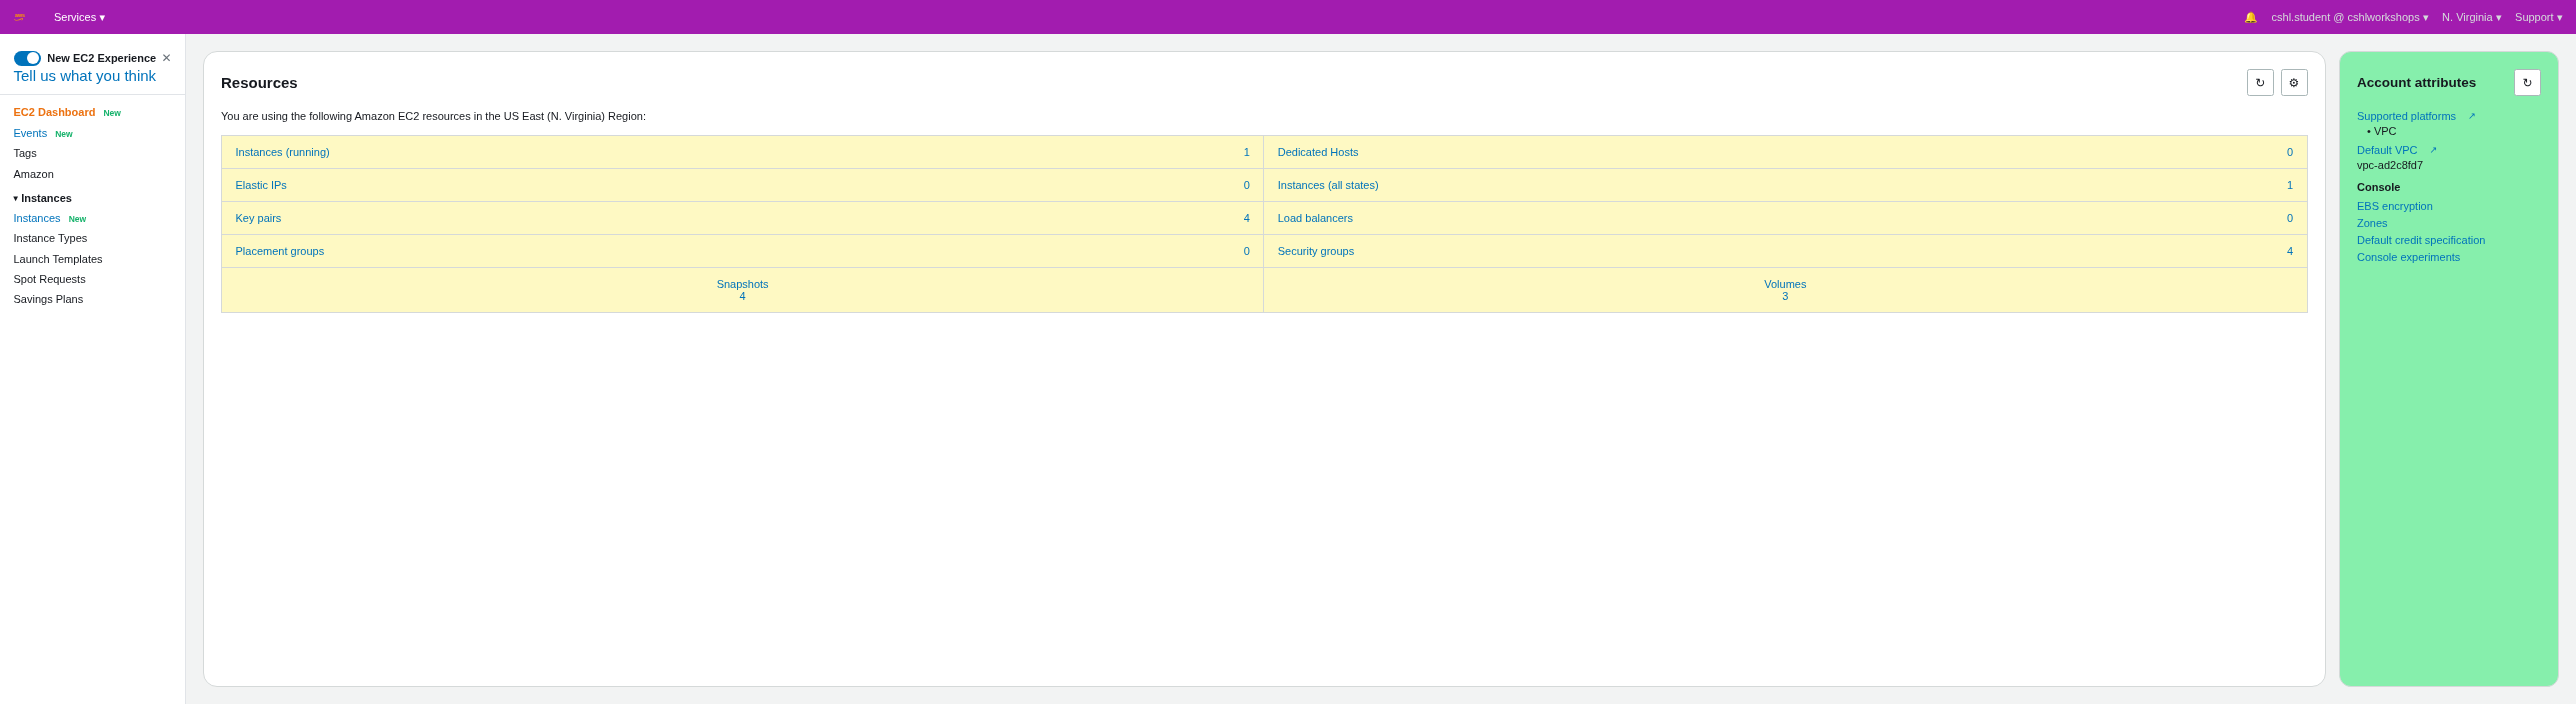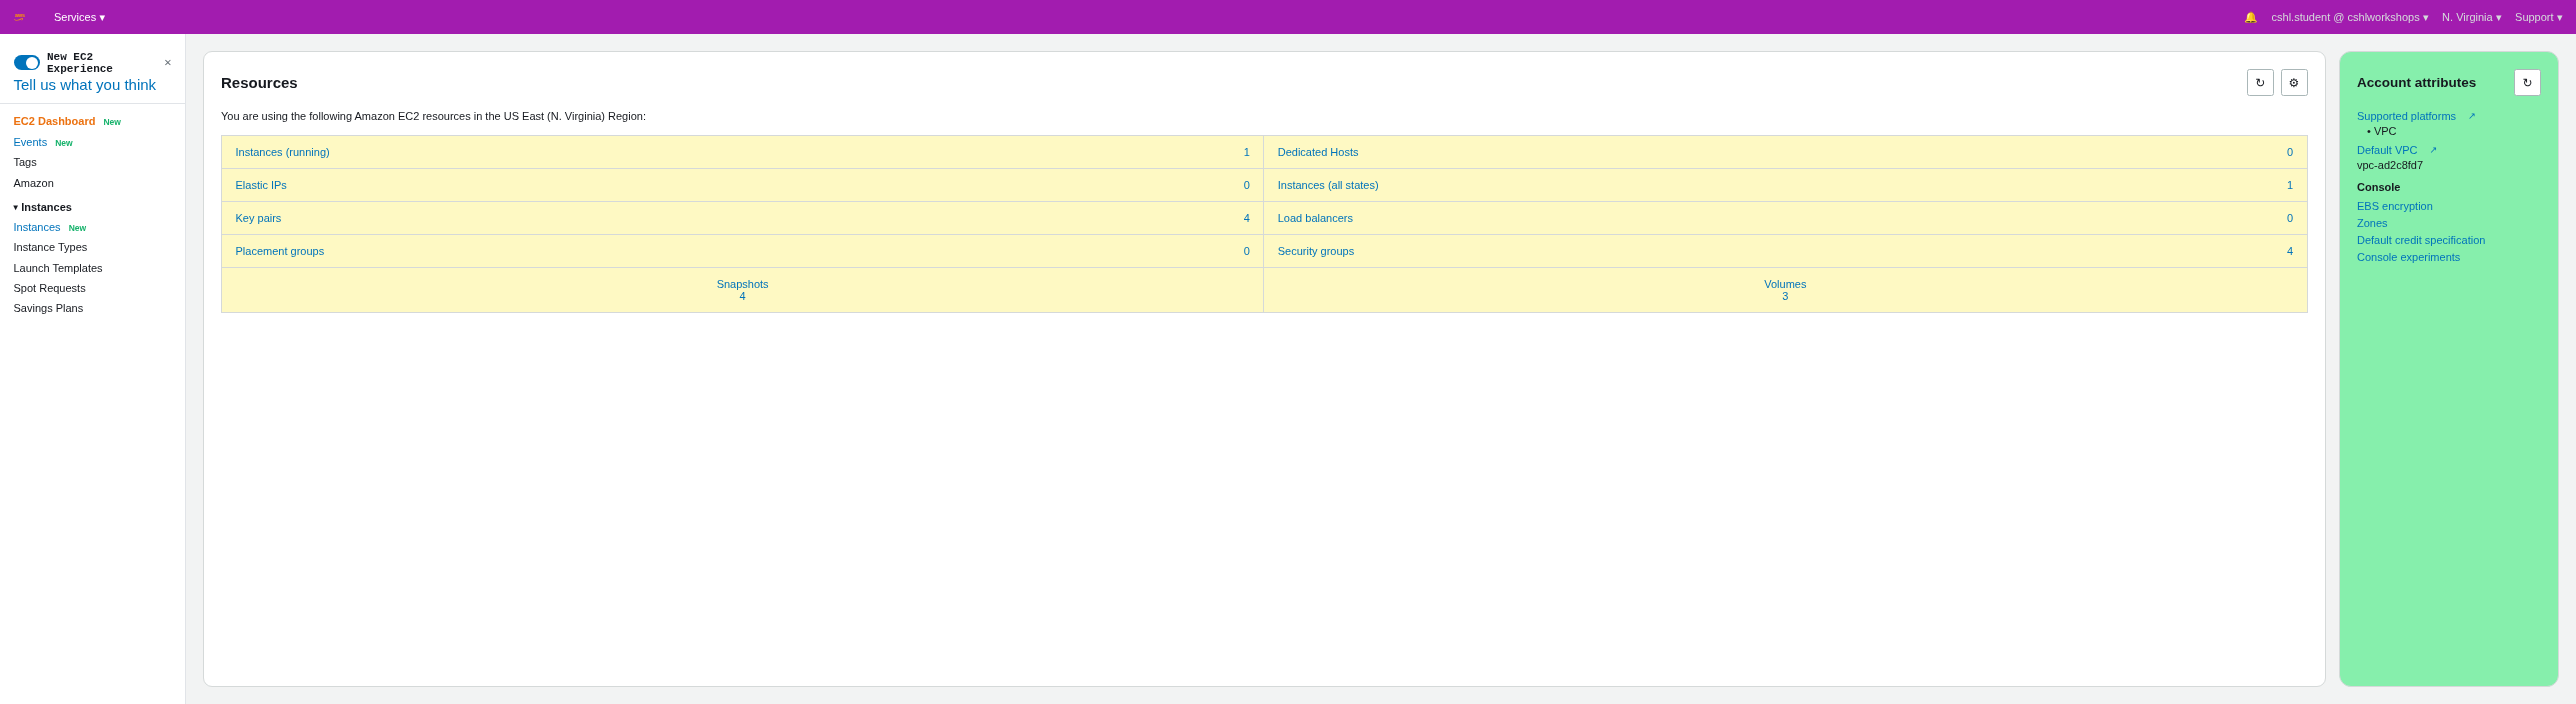--- a/index.html
+++ b/index.html
@@ -64,21 +64,20 @@
     }
     .sidebar-toggle-bar {
       padding: 6.8px 13.5px 10px;
       border-bottom: 0.8px solid #e1e4e8;
       margin-bottom: 6.8px;
     }
     .toggle-row {
       display: flex;
       align-items: center;
       justify-content: space-between;
-      font-family: Liberation Mono, monospace;
     }
     .toggle-label {
       display: flex;
       align-items: center;
       gap: 6.8px;
       font-size: 11px;
       font-weight: 600;
     }
     .toggle-switch {
       width: 27px;
@@ -156,21 +155,21 @@
       padding: 17px;
       display: flex;
       gap: 13.5px;
     }
 
     
     .resources-panel {
       flex: 1;
       background: #fff;
       border: 0.8px solid #d5d9d9;
-      border-radius: 9px;
+      border-radius: 14px;
       padding: 17px;
     }
     .panel-header {
       display: flex;
       align-items: center;
       justify-content: space-between;
       margin-bottom: 13.5px;
     }
     .panel-title {
       font-size: 15px;

